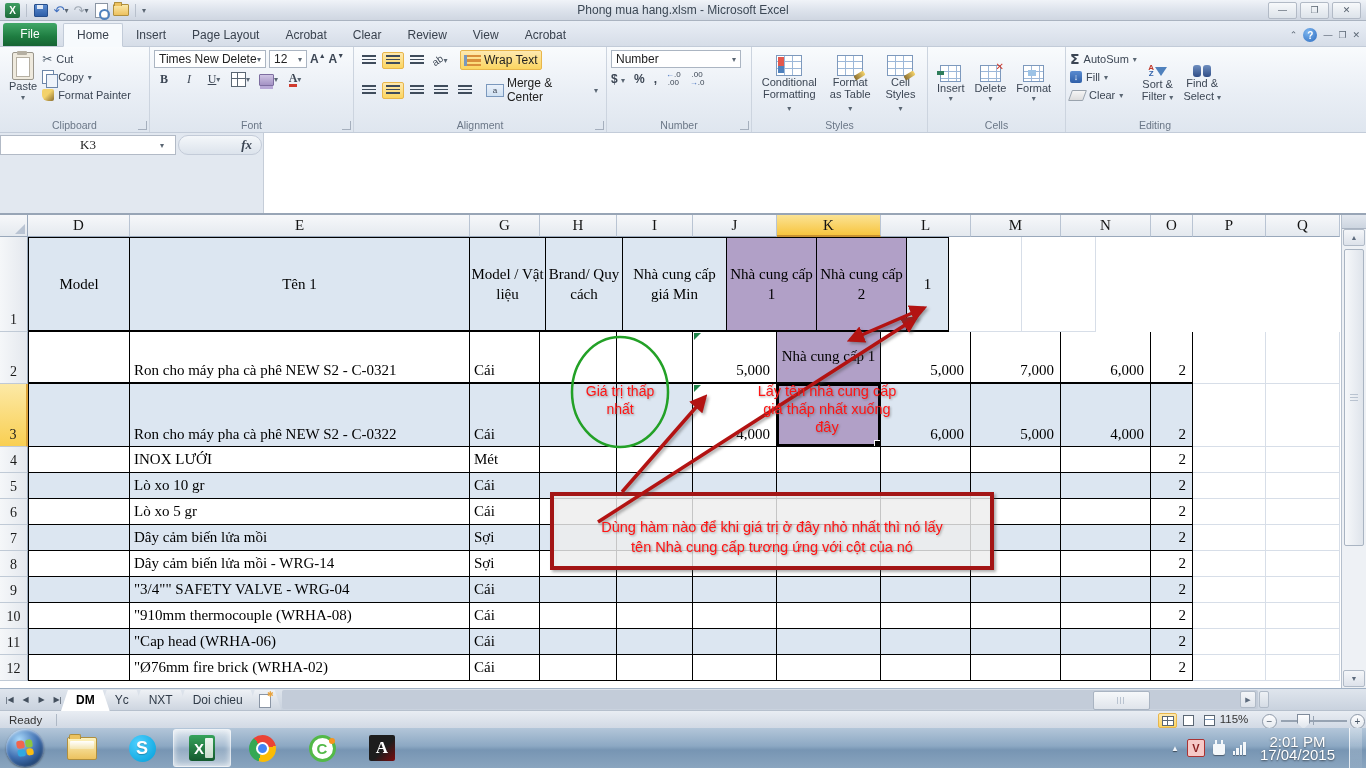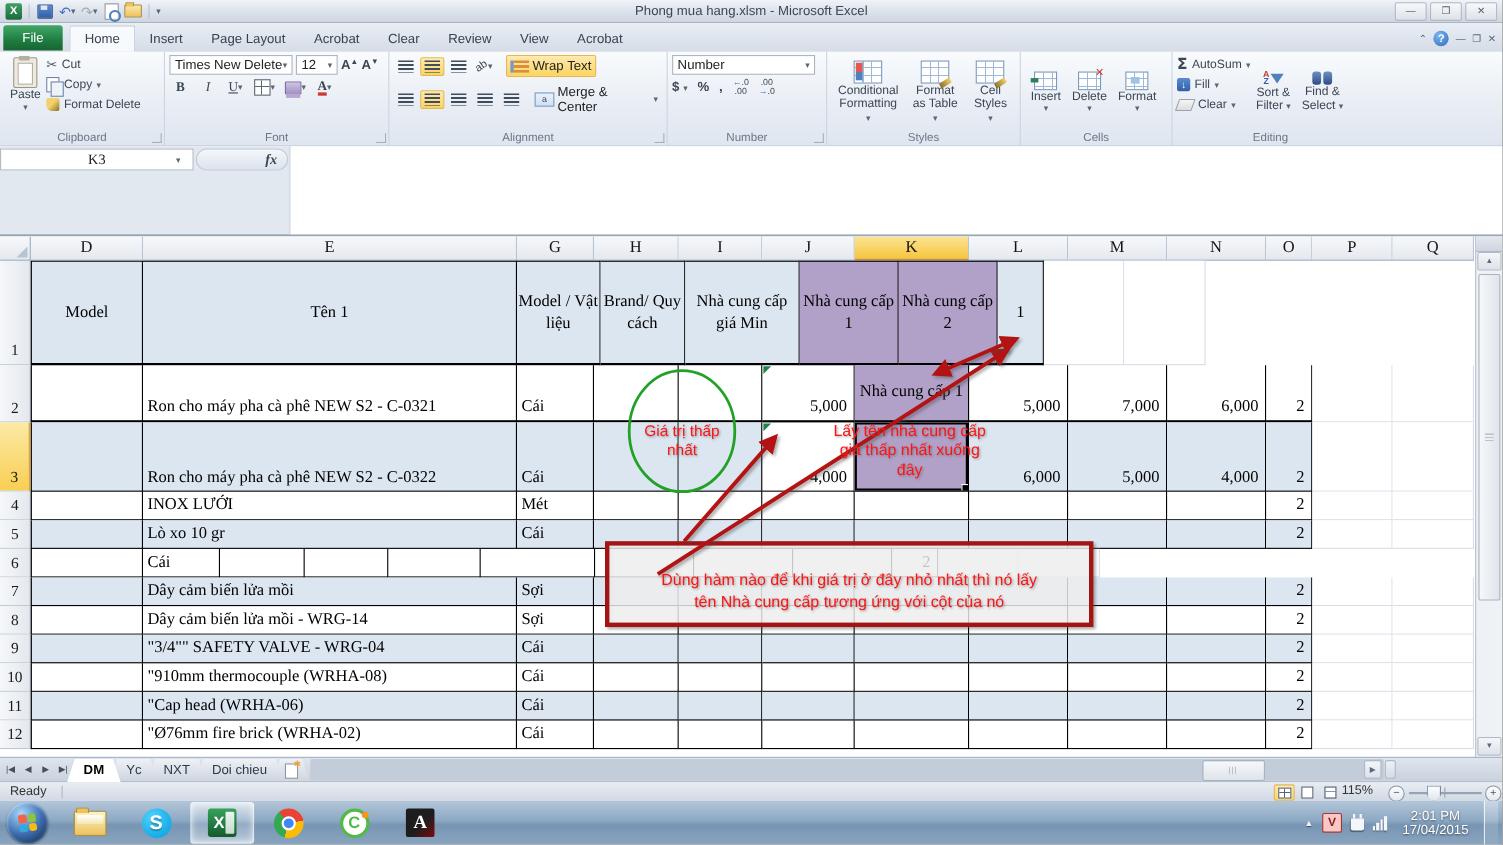--- a/index.html
+++ b/index.html
@@ -216,21 +216,21 @@
   .tray{margin-left:auto;display:flex;align-items:center;gap:8px;padding-right:4px;color:#fff}
   .tray-up{font-size:8px;color:#f0f4f9;text-shadow:0 1px 1px rgba(0,0,0,.5)}
   .ic-v{width:16px;height:16px;background:#f6c9c7;border:1px solid #a33;border-radius:2px;color:#8a1f1f;
     font-weight:bold;font-size:11px;display:flex;align-items:center;justify-content:center}
   .ic-plug{position:relative;width:12px;height:11px;margin-top:3px;background:#f4f7fa;border-radius:1px 1px 2px 2px;box-shadow:0 1px 1px rgba(0,0,0,.4)}
   .ic-plug::before,.ic-plug::after{content:"";position:absolute;top:-4px;width:2px;height:4px;background:#f4f7fa}
   .ic-plug::before{left:2px}.ic-plug::after{right:2px}
   .ic-bars{display:flex;align-items:flex-end;gap:1px;height:14px}
   .ic-bars i{width:2.5px;background:#f4f7fa;box-shadow:0 1px 1px rgba(0,0,0,.35)}
   .b1{height:4px}.b2{height:7px}.b3{height:10px}.b4{height:13px}
-  .clock{text-align:center;font-size:12px;line-height:13px;color:#fff;text-shadow:0 1px 2px rgba(0,0,0,.55);padding:0 6px}
+  .clock{text-align:center;font-size:15px;line-height:13px;color:#fff;text-shadow:0 1px 2px rgba(0,0,0,.55);padding:0 6px}
   .showdesk{width:12px;height:40px;border-left:1px solid rgba(255,255,255,.75);background:linear-gradient(rgba(255,255,255,.3),rgba(255,255,255,.05))}
   
   #annot{left:0;top:0;pointer-events:none;z-index:40}
   .ann-red{font-family:"Liberation Sans","DejaVu Sans",sans-serif;fill:#ff1414;font-size:14.5px;text-anchor:middle}
   .shadowed{filter:drop-shadow(2px 2.5px 1.5px rgba(70,70,70,.45))}
   .tshadow{filter:drop-shadow(1.5px 1.5px 1px rgba(90,90,90,.55))}
 </style>
 </head>
 <body>
 
@@ -302,21 +302,21 @@
               <span class="i-cut">✂</span>
               <span>Cut</span>
             </div>
           <div class="smallrow">
               <span class="i-copy"></span>
               <span>Copy</span>
               <span class="caret">▾</span>
             </div>
           <div class="smallrow">
               <span class="i-fp"></span>
-              <span>Format Delete</span>
+              <span>Format Painter</span>
             </div>
         </div>
       </div>
       <div class="grp-label">Clipboard</div>
       <div class="dlg"></div>
     </div>
 
     <div class="group" style="width:204px">
       <div class="fontrow">
         <div class="selbox" style="width:112px">
@@ -600,20 +600,21 @@
         <div class="c tb blue num" style="width: 90px;"></div>
         <div class="c tb blue num" style="width: 90px;"></div>
         <div class="c tb blue num" style="width: 90px;"></div>
         <div class="c tb blue num" style="width: 42px;">2</div>
         <div class="c plain" style="width: 73px;"></div>
         <div class="c plain" style="width: 74px;"></div>
       </div>
       <div class="grow" style="height: 26px;">
         <div class="rh">6</div>
         <div class="c tb tl" style="width: 102px;"></div>
+        <div class="c tb left" style="width: 340px;">Lò xo 5 gr</div>
         <div class="c tb left" style="width: 70px;">Cái</div>
         <div class="c tb" style="width: 77px;"></div>
         <div class="c tb" style="width: 76px;"></div>
         <div class="c tb num" style="width: 84px;"></div>
         <div class="c tb ctr" style="width: 104px;"></div>
         <div class="c tb num" style="width: 90px;"></div>
         <div class="c tb num" style="width: 90px;"></div>
         <div class="c tb num" style="width: 90px;"></div>
         <div class="c tb num" style="width: 42px;">2</div>
         <div class="c plain" style="width: 73px;"></div>

